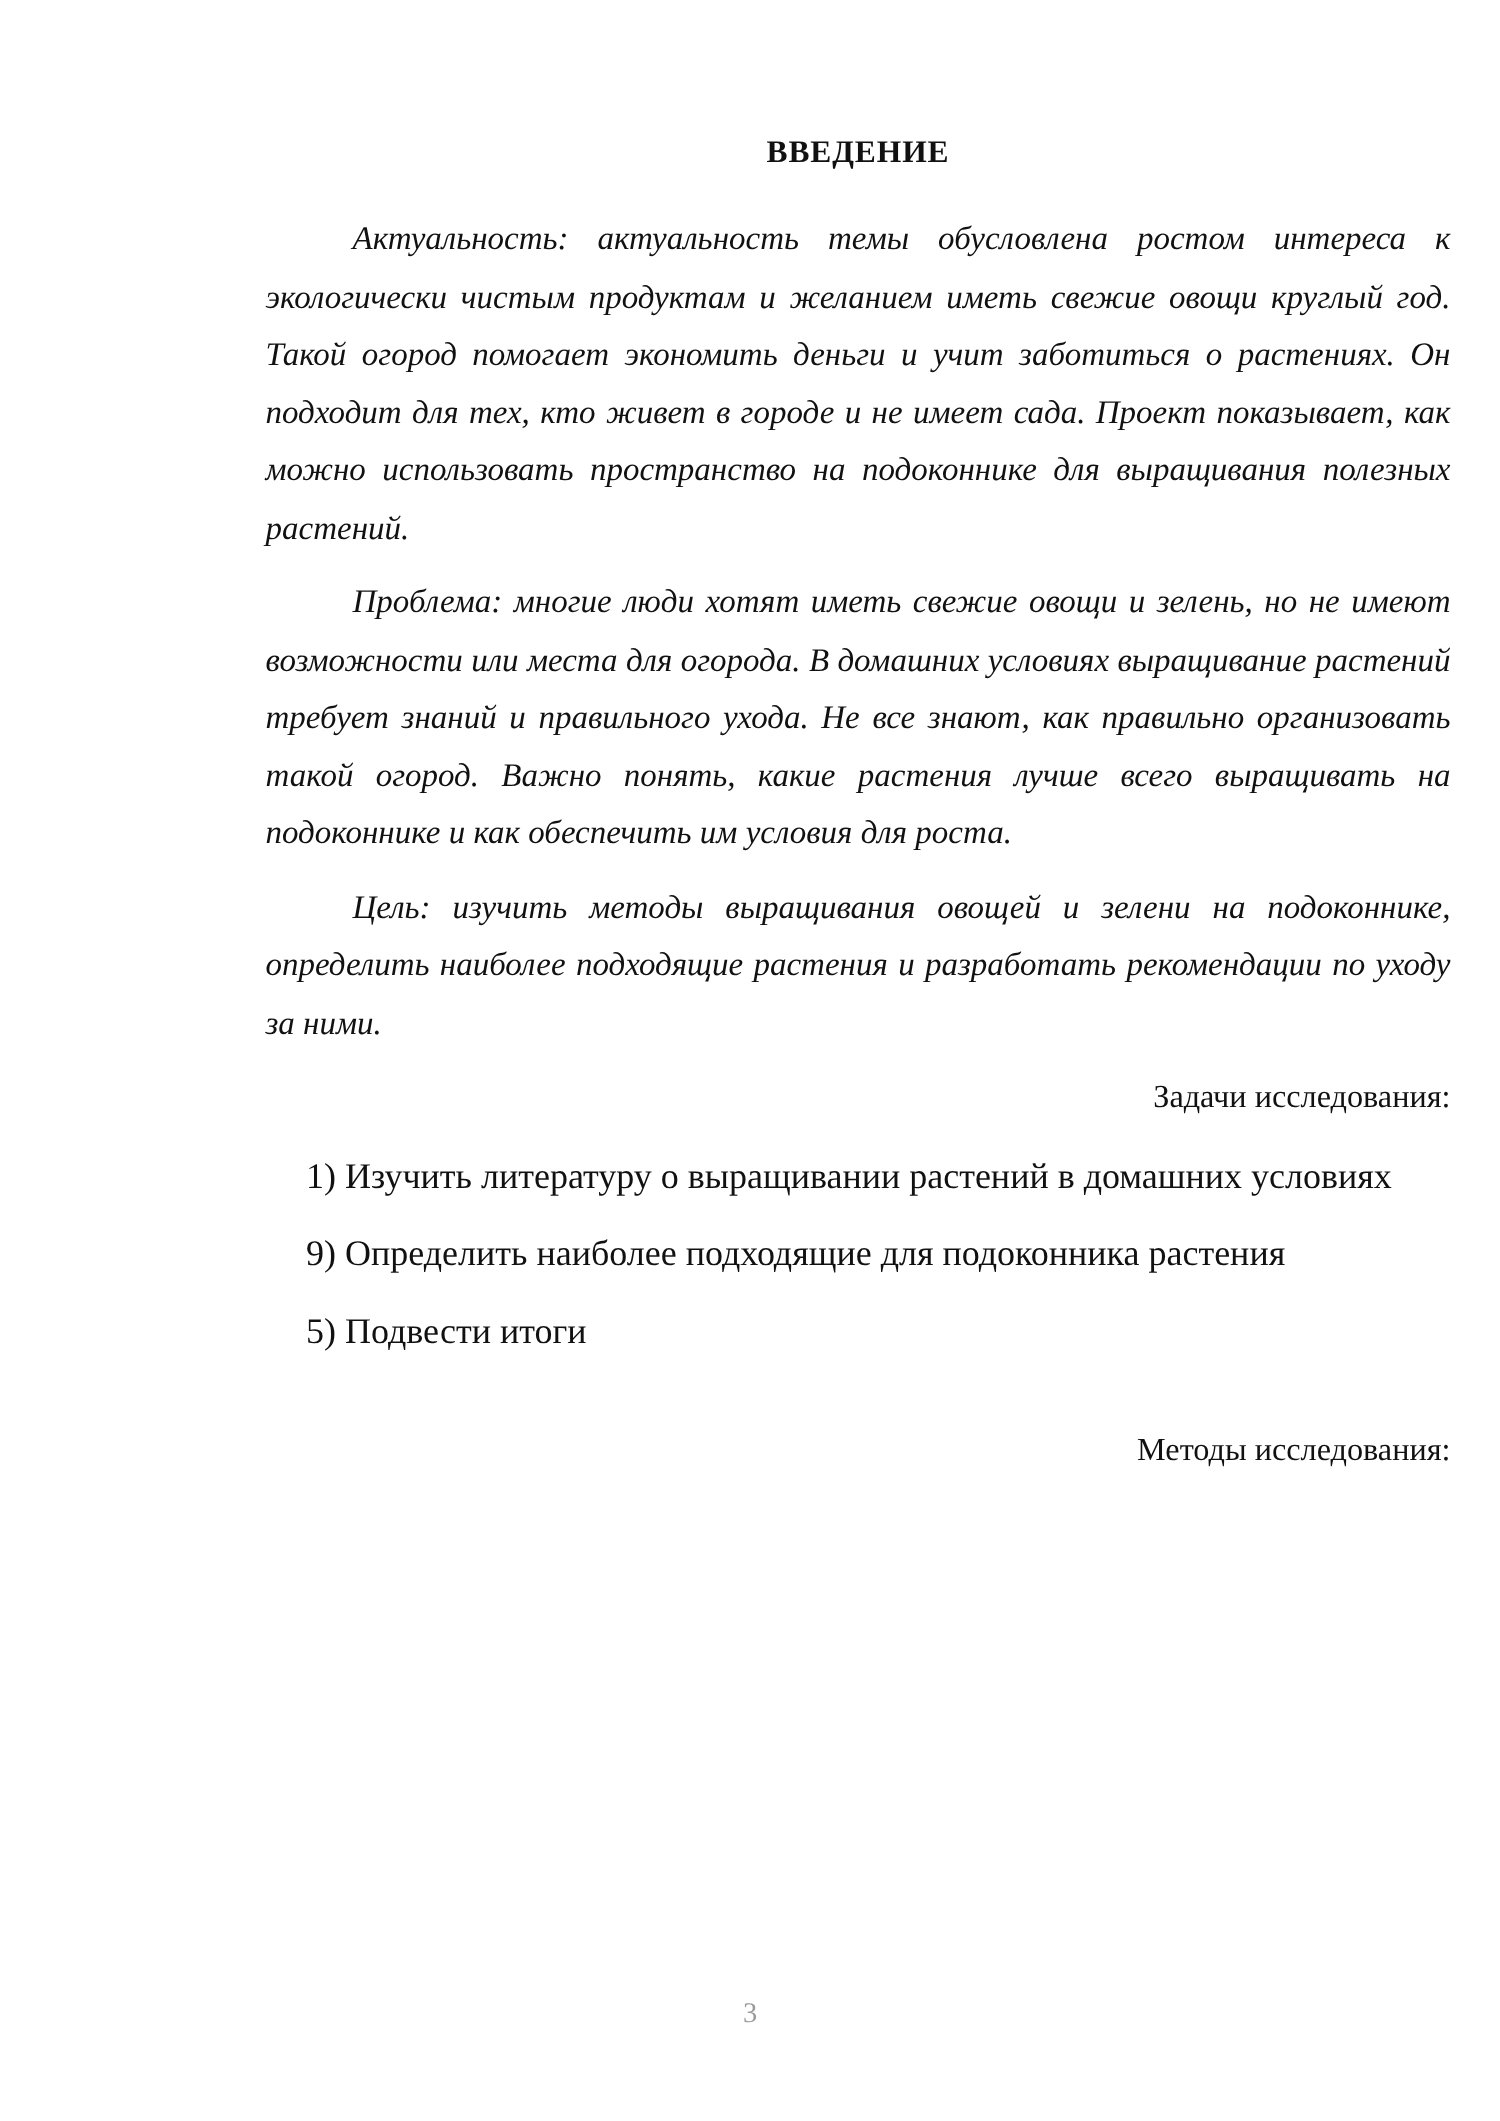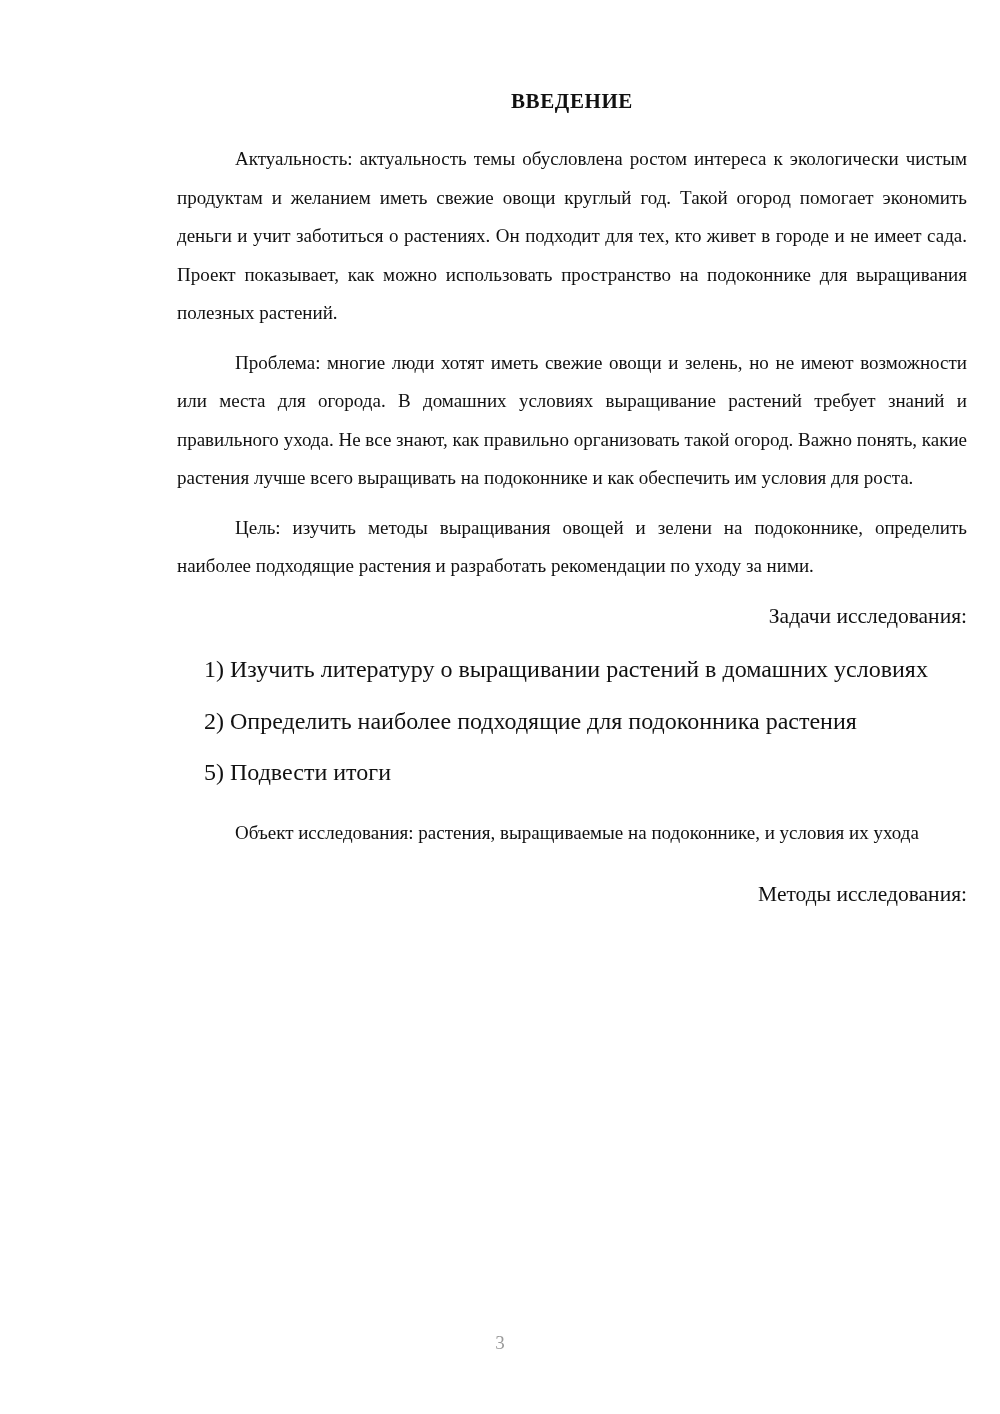--- a/index.html
+++ b/index.html
@@ -29,27 +29,28 @@
   }
   .doc-title {
     font-size: 21px;
     font-weight: bold;
     text-align: center;
     letter-spacing: 0.6px;
     line-height: 1.25;
     margin: 0 0 26px 0;
   }
   .para {
-    font-size: 19px;
+    font-size: 22px;
     line-height: 38.5px;
     text-align: justify;
     text-justify: inter-word;
     text-indent: 58px;
     margin: 0 0 5px 0;
     hyphens: none;
+    font-style: italic;
   }
   .plain-line {
     font-size: 21.5px;
     line-height: 38.5px;
     text-align: right;
     text-indent: 58px;
     margin: 0 0 5px 0;
   }
   .task-list {
     list-style: none;
@@ -99,27 +100,26 @@
     <p class="para">Цель: изучить методы выращивания овощей и зелени на подоконнике, определить наиболее подходящие растения и разработать рекомендации по уходу за ними.</p>
 
     <div class="spacer-xs"></div>
 
     <p class="plain-line">Задачи исследования:</p>
 
     <div class="spacer-sm"></div>
 
     <ol class="task-list">
       <li class="task-item">1) Изучить литературу о выращивании растений в домашних условиях</li>
-      <li class="task-item">2) Определить наиболее подходящие для подоконника растения</li>
+      <li class="task-item">9) Определить наиболее подходящие для подоконника растения</li>
       <li class="task-item">5) Подвести итоги</li>
     </ol>
 
     <div class="spacer-sm"></div>
 
-    <p class="para">Объект исследования: растения, выращиваемые на подоконнике, и условия их ухода</p>
 
     <div class="spacer-xs"></div>
 
 
     <div class="spacer-xs"></div>
 
 
     <div class="spacer-xs"></div>
 
     <p class="plain-line">Методы исследования:</p>

